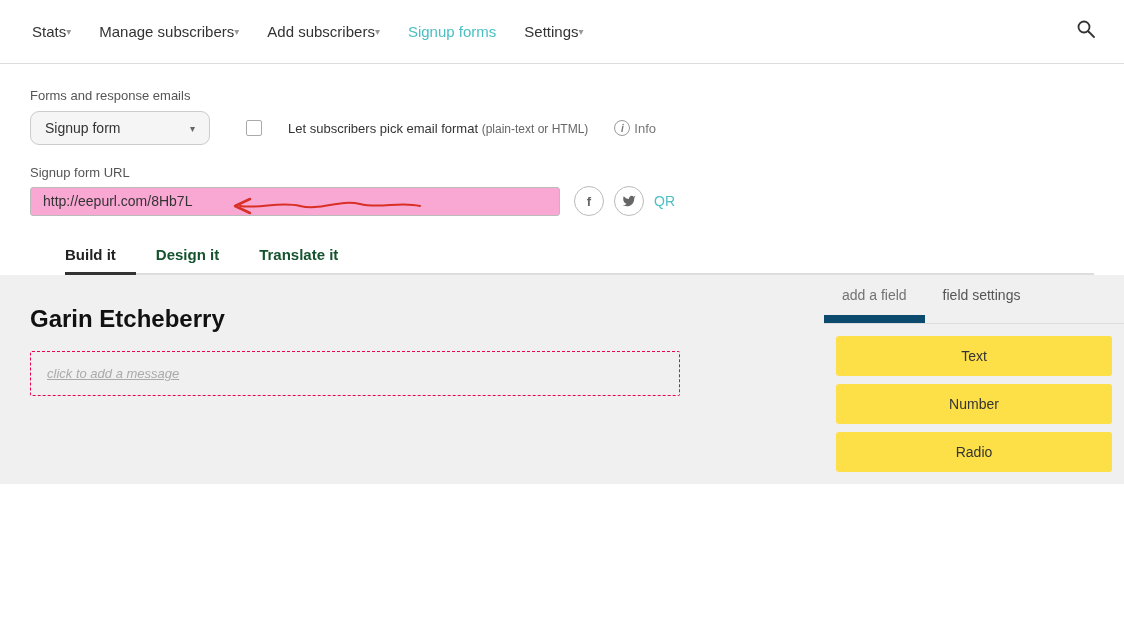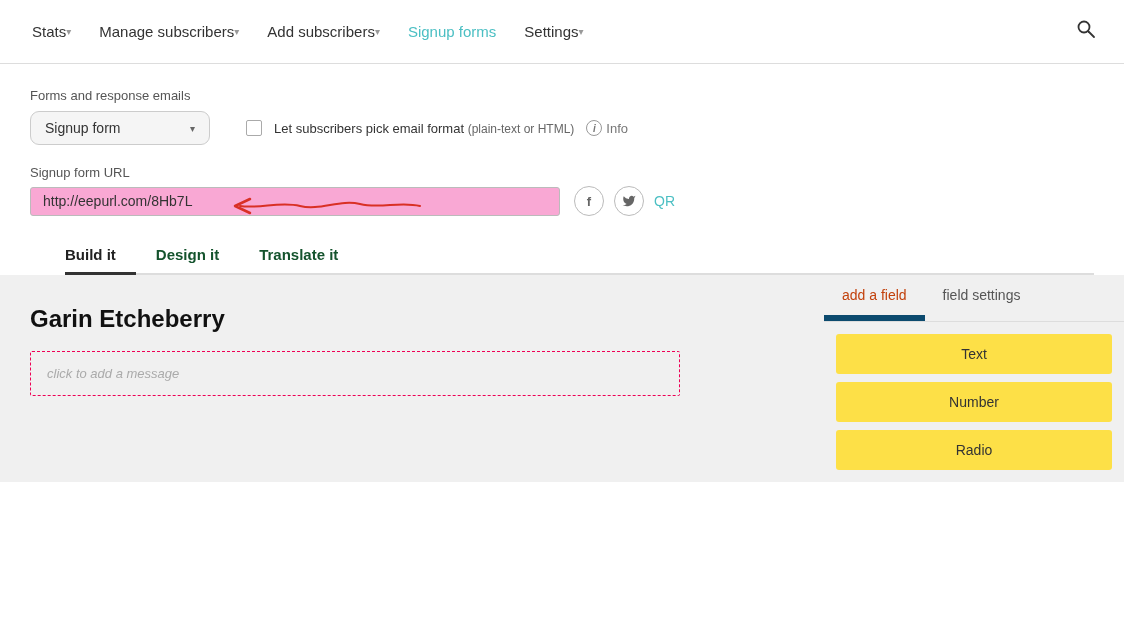--- a/index.html
+++ b/index.html
@@ -80,21 +80,21 @@
       font-weight: 500;
     }
     .dropdown-select .chev {
       font-size: 10px;
       color: #666;
     }
 
     .checkbox-row {
       display: flex;
       align-items: center;
-      gap: 12px;
+      gap: 26px;
       margin-left: 20px;
     }
     .checkbox-box {
       width: 16px;
       height: 16px;
       border: 1.5px solid #aaa;
       background: #fff;
       border-radius: 2px;
       flex-shrink: 0;
     }
@@ -239,20 +239,21 @@
     }
     .message-placeholder {
       border: 1.5px dashed #e05;
       border-radius: 2px;
       padding: 14px 16px;
       color: #aaa;
       font-size: 13px;
       font-style: italic;
       background: transparent;
       max-width: 650px;
+      text-decoration: underline;
     }
 
     
     .right-panel {
       width: 300px;
       background: #f0f0f0;
       padding: 0;
       flex-shrink: 0;
     }
     .panel-tabs {
@@ -260,22 +261,22 @@
       border-bottom: 1px solid #ddd;
       background: #f0f0f0;
     }
     .panel-tab {
       padding: 12px 18px;
       font-size: 14px;
       cursor: pointer;
       color: #555;
     }
     .panel-tab.active {
-      color: #c2410c;
-      border-bottom: 6px solid #0c4a6e;
+      color: #737373;
+      border-bottom: 8px solid #0c4a6e;
       font-weight: 500;
     }
     .field-buttons {
       padding: 12px;
       display: flex;
       flex-direction: column;
       gap: 8px;
     }
     .field-btn {
       background: #fde047;

